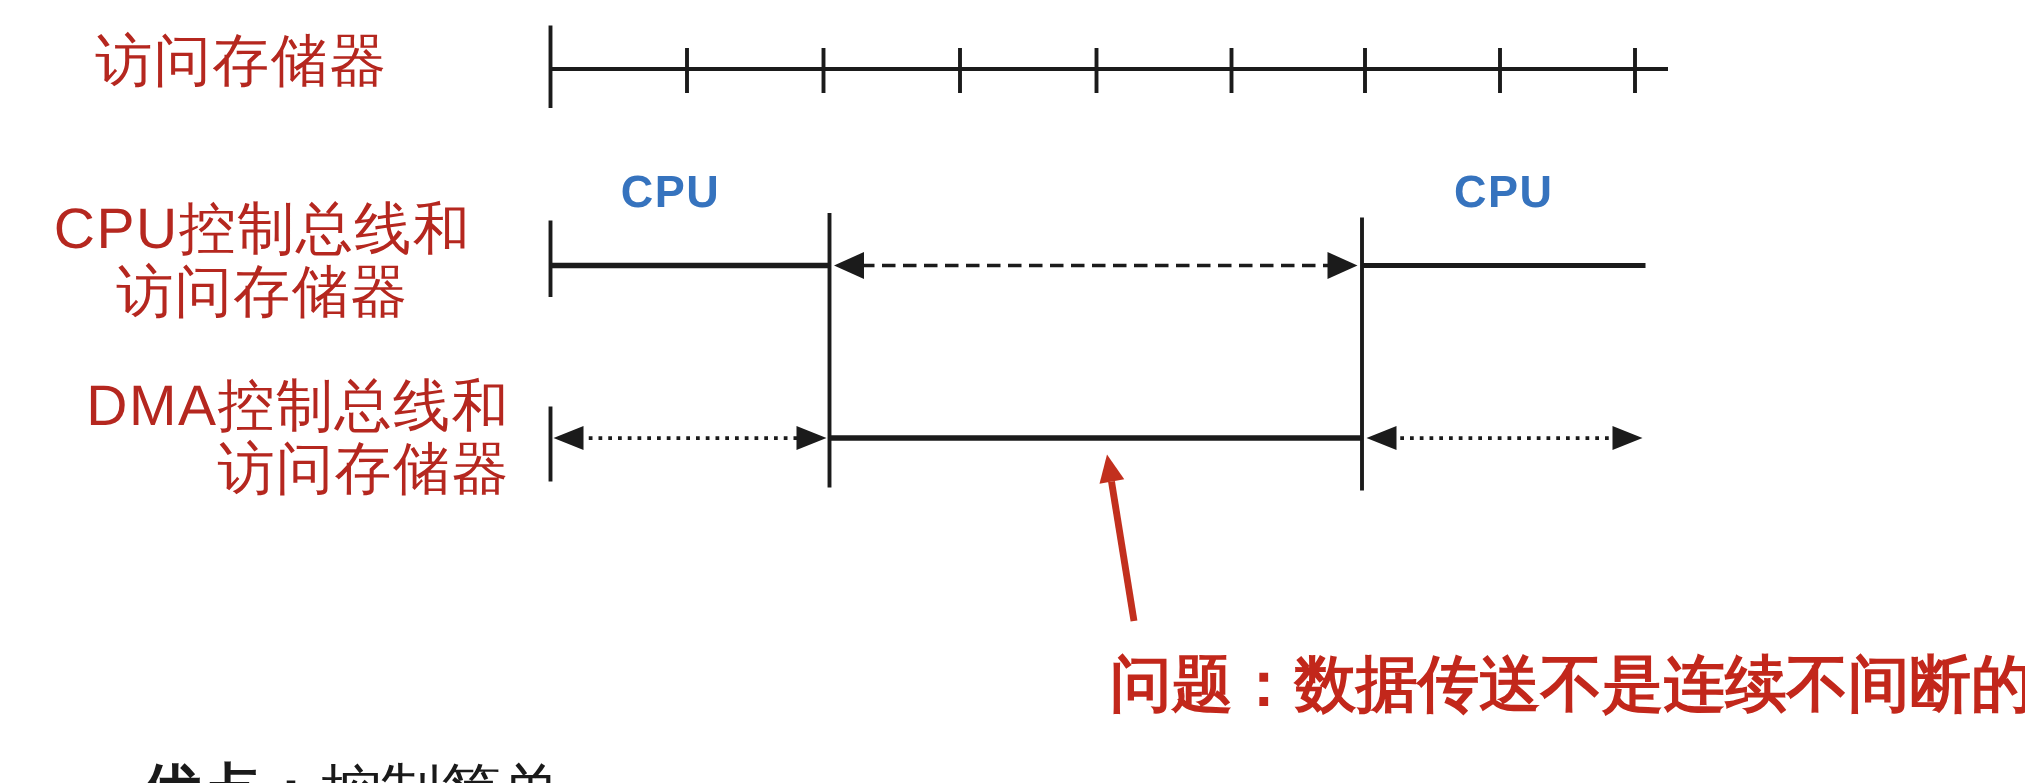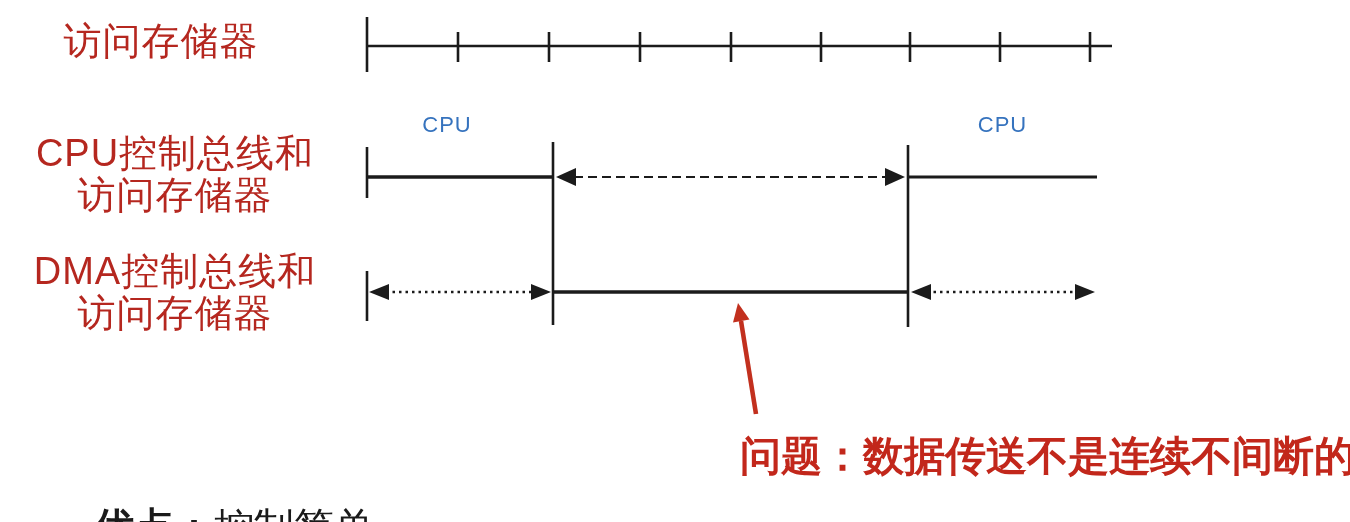--- a/index.html
+++ b/index.html
@@ -8,21 +8,21 @@
     background:#ffffff;
     font-family:"Liberation Sans","DejaVu Sans",sans-serif;
   }
   .canvas{position:absolute;left:0;top:0;width:1350px;height:522px;}
   svg.diagram{position:absolute;left:0;top:0;}
   .row-label{
     position:absolute;color:#b5271f;font-size:38px;line-height:42px;
     text-align:center;letter-spacing:1px;font-weight:400;white-space:nowrap;
   }
   .bus-label{
-    position:absolute;color:#3673be;font-size:22px;font-weight:400;
+    position:absolute;color:#3673be;font-size:30px;font-weight:700;
     text-align:center;letter-spacing:1px;white-space:nowrap;
   }
   .problem-label{
     position:absolute;left:740px;top:429px;color:#c2271b;
     font-size:41px;font-weight:700;white-space:nowrap;
   }
   .advantage-label{
     position:absolute;left:94px;top:500px;color:#1a1a1a;
     font-size:40px;white-space:nowrap;
   }
@@ -76,21 +76,21 @@
     </g>
   </svg>
 
   <div class="row-label" style="left:16px;top:20px;width:290px;">访问存储器</div>
 
   <div class="row-label" style="left:10px;top:132px;width:330px;">
     <div>CPU控制总线和</div>
     <div>访问存储器</div>
   </div>
 
-  <div class="row-label" style="left:10px;top:250px;width:330px;">
+  <div class="row-label" style="left:10px;top:250px;width:330px;text-align:right;">
     <div>DMA控制总线和</div>
     <div>访问存储器</div>
   </div>
 
   <div class="bus-label" style="left:354px;top:112px;width:186px;">CPU</div>
 
   <div class="bus-label" style="left:908px;top:112px;width:189px;">CPU</div>
 
 
   <div class="problem-label">问题：数据传送不是连续不间断的</div>

